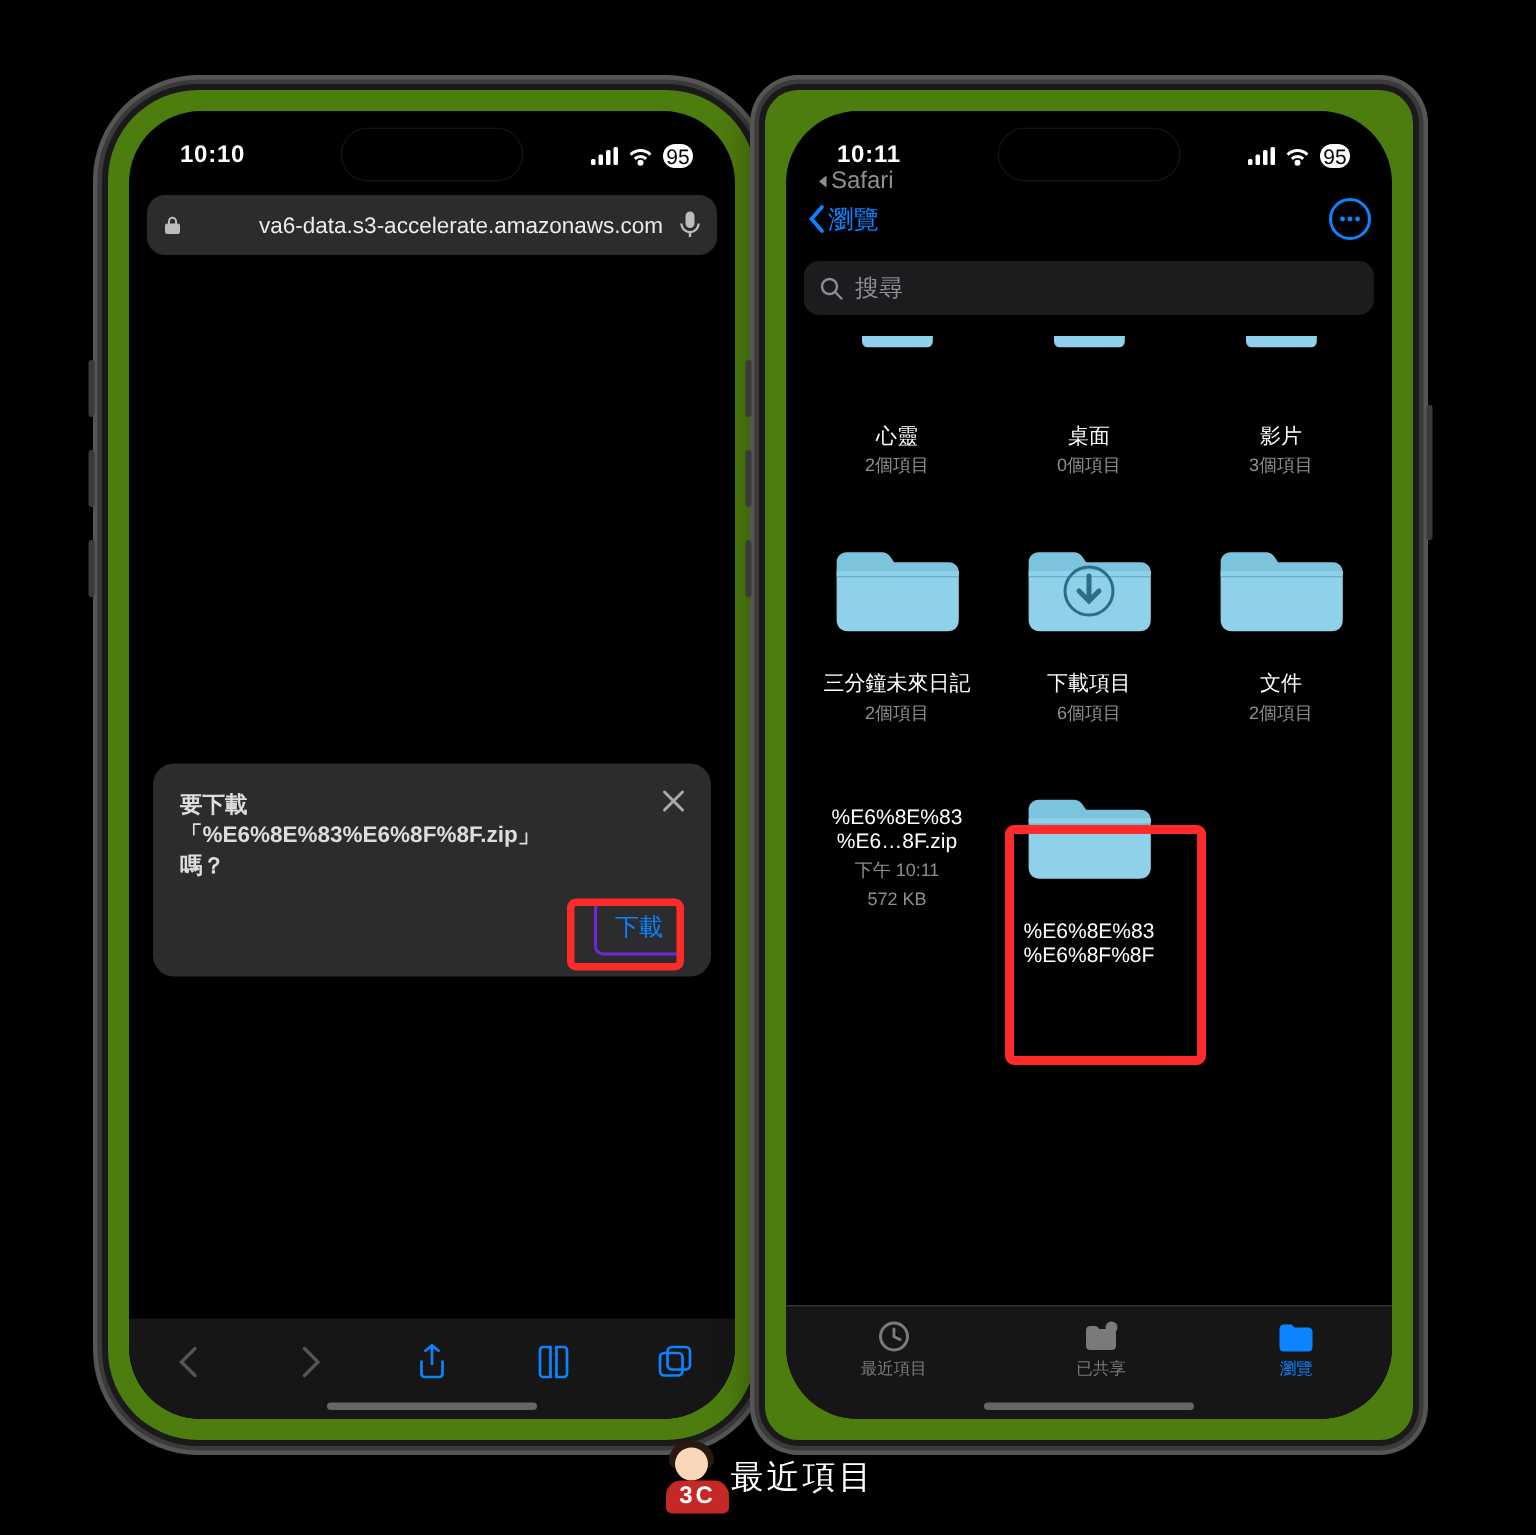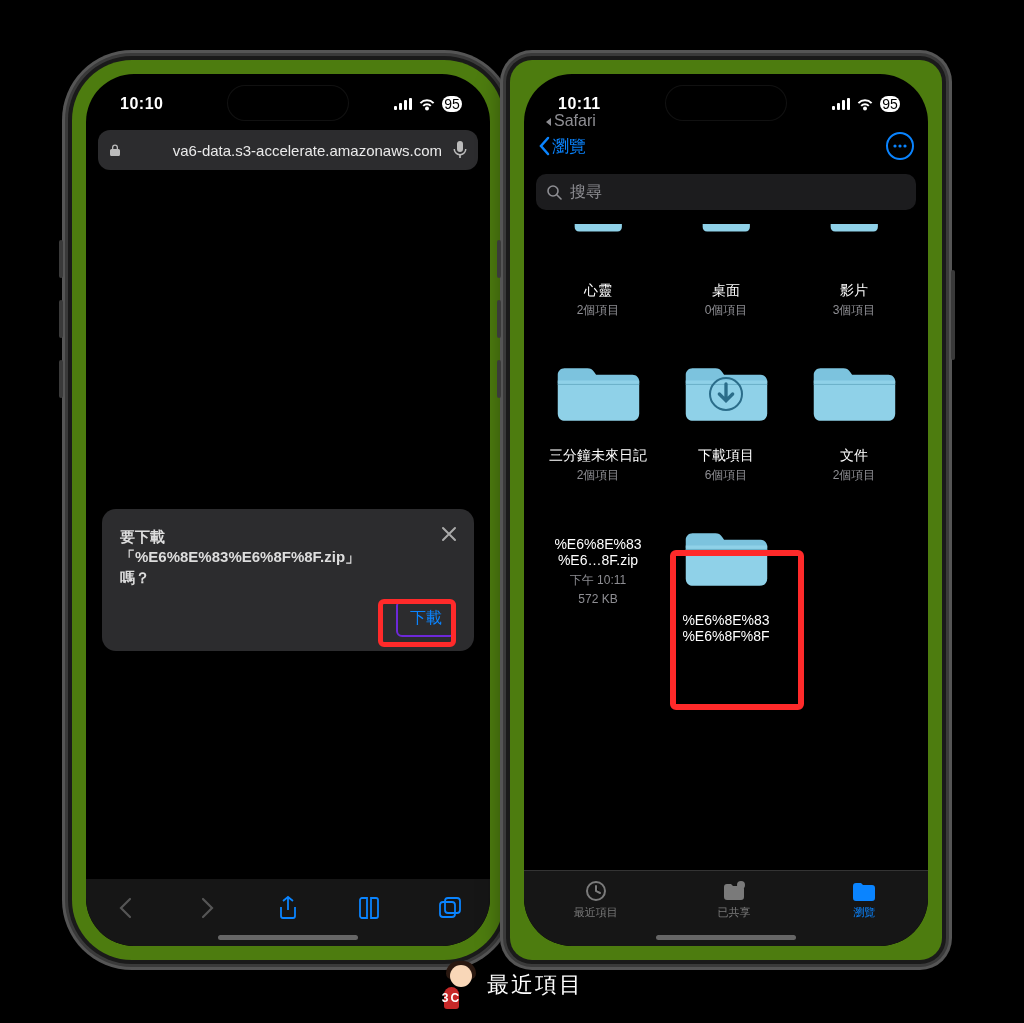--- a/index.html
+++ b/index.html
@@ -224,21 +224,21 @@
   .watermark{
     position:absolute; left:50%; bottom:14px; transform:translateX(-50%);
     display:flex; align-items:center; gap:6px; z-index:100;
     color:#fff; font-size:22px; letter-spacing:2px;
   }
   .wm-avatar{
     width:40px;height:48px; position:relative;
   }
   .wm-avatar .head{width:22px;height:22px;background:#f9d7b8;border-radius:50%;position:absolute;left:9px;top:4px;}
   .wm-avatar .hair{width:30px;height:18px;background:#2a1810;border-radius:14px 14px 6px 6px;position:absolute;left:5px;top:0;}
-  .wm-avatar .body{width:15px;height:22px;background:#c62828;border-radius:10px 10px 4px 4px;position:absolute;left:3px;bottom:0;display:flex;align-items:center;justify-content:center;color:#fff;font-size:12px;font-weight:700;margin-top:35px;}
+  .wm-avatar .body{width:42px;height:22px;background:#c62828;border-radius:10px 10px 4px 4px;position:absolute;left:3px;bottom:0;display:flex;align-items:center;justify-content:center;color:#fff;font-size:16px;font-weight:700;margin-top:35px;}
 </style>
 </head>
 <body>
 
 <svg width="0" height="0" style="position:absolute">
   <defs>
     <g id="folder-shape">
       <path fill="#7cc3de" d="M6 16c0-4 3-7 7-7h24c3 0 5 1 7 4l2 3h38c4 0 7 3 7 7v2H6z"></path>
       <path fill="#8fd1e8" d="M6 22h85c0 0 0 28 0 34 0 5-3 8-8 8H14c-5 0-8-3-8-8V22z"></path>
       <path stroke="#6aaec7" stroke-width="1" d="M6 26h85" fill="none"></path>

